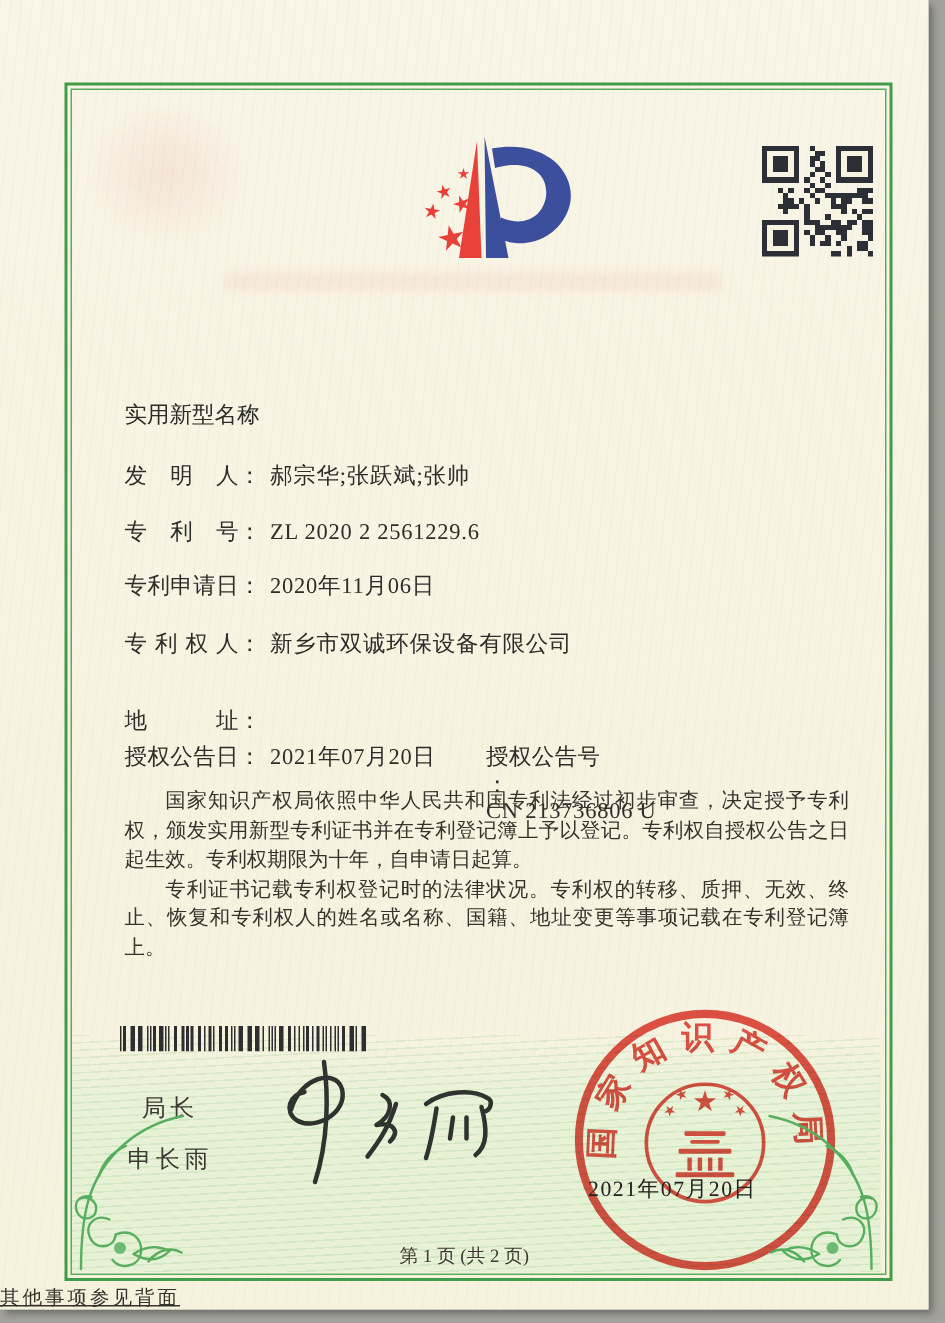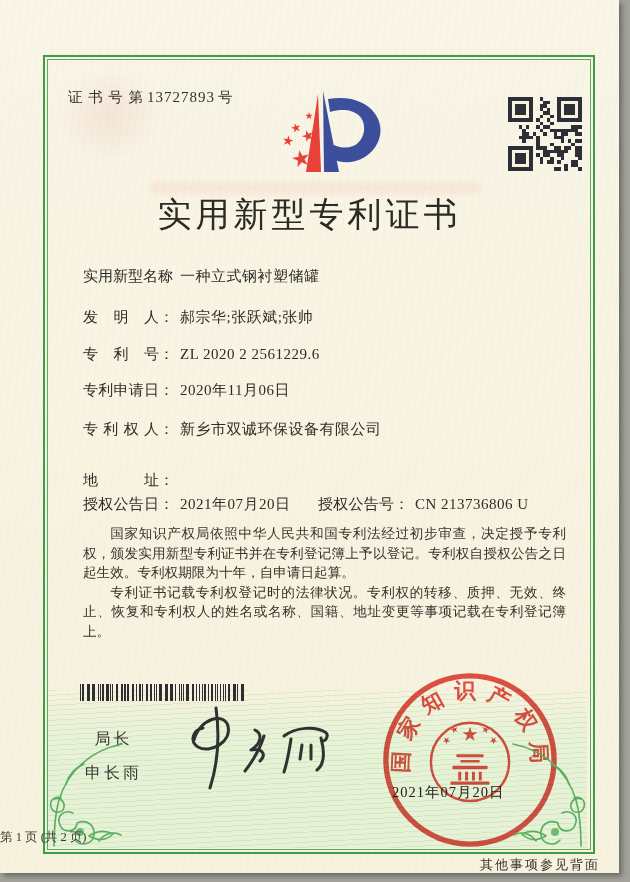--- a/index.html
+++ b/index.html
@@ -45,51 +45,48 @@
     position:absolute;left:0;top:192px;width:619px;text-align:center;
     font-size:34px;letter-spacing:4px;color:#2d2a26;font-weight:500;
   }
   .field-row{position:absolute;left:83px;display:flex;align-items:baseline;
     font-size:15px;color:#2e2c28;white-space:nowrap;}
   .f-label{display:inline-block;width:76px;text-align:justify;text-align-last:justify;}
   .f-colon{display:inline-block;}
   .f-value{margin-left:6px;letter-spacing:.5px;}
   .row1{top:267px}.row2{top:308px}.row3{top:345px}.row4{top:381px}
   .row5{top:420px}.row6{top:471px}.row7{top:495px}
-  .grant-no{left:318px;}
+  .grant-no{left:318px;flex-direction:column;}
   .body-text{
     position:absolute;left:83px;top:524px;width:483px;
     font-size:13.6px;line-height:19.6px;color:#35322c;text-align:justify;
   }
   .body-text p{margin:0;text-indent:2em;}
   .barcode{position:absolute;left:80px;top:684px;width:168px;height:17px;}
   .signer{position:absolute;left:85px;top:729px;font-size:16px;color:#3a3a34;letter-spacing:3px;text-align:center;}
   .signer div{margin-bottom:13px;}
   .signature{position:absolute;left:172px;top:700px;width:175px;height:98px;}
   .seal{position:absolute;left:382px;top:672px;width:176px;height:176px;opacity:.93;mix-blend-mode:multiply;}
   .seal-date{position:absolute;left:392px;top:783px;font-size:14.5px;color:#23211e;letter-spacing:1px;white-space:nowrap;}
-  .page-note{position:absolute;left:0;top:829px;width:619px;text-align:left;font-size:12.5px;color:#3c3933;}
-  .back-note{position:absolute;left:0;top:856px;width:600px;text-align:right;font-size:13px;color:#35322c;letter-spacing:2px;}
+  .page-note{position:absolute;left:0;top:829px;width:619px;text-align:center;font-size:12.5px;color:#3c3933;}
+  .back-note{position:absolute;left:0;top:856px;width:600px;text-align:left;font-size:13px;color:#35322c;letter-spacing:2px;text-decoration:underline;}
   .ornament{position:absolute;width:78px;height:108px;}
   .orn-left{left:46px;top:740px;}
   .orn-right{left:511px;top:740px;transform:scaleX(-1);}
 </style>
 </head>
 <body>
 
 <div class="paper">
 
   <div class="green-zone"></div>
   <div class="frame"></div>
   <div class="bleed1"></div>
   <div class="bleed2"></div>
 
-  <div class="cert-no">
-    <span>证 书 号 第</span><span class="num">13727893</span><span>号</span>
-  </div>
 
   <svg class="logo" viewBox="0 0 172 102">
     <defs>
       <path id="star" d="M0,-1 L0.2245,-0.309 0.9511,-0.309 0.3633,0.118 0.5878,0.809 0,0.382 -0.5878,0.809 -0.3633,0.118 -0.9511,-0.309 -0.2245,-0.309 Z"></path>
     </defs>
     <polygon points="72,8 60,86 75,86" fill="#e8413a"></polygon>
     <polygon points="77,5 78,86 93,86" fill="#3c4f9c"></polygon>
     <path d="M82,13 C122,6 142,34 132,56 C123,76 100,80 87,73 L88,59 C104,66 116,58 118,45 C120,28 104,20 84,26 Z" fill="#3c4f9c"></path>
     <use href="#star" transform="translate(63,30) scale(4)" fill="#e8413a"></use>
     <use href="#star" transform="translate(50,42) scale(5) rotate(-15)" fill="#e8413a"></use>
@@ -204,26 +201,24 @@
       <rect x="1" y="1" width="5" height="5" fill="#f8f3e1"></rect>
       <rect x="2" y="2" width="3" height="3" fill="#2c3036"></rect>
       <rect x="14" y="0" width="7" height="7" fill="#2c3036"></rect>
       <rect x="15" y="1" width="5" height="5" fill="#f8f3e1"></rect>
       <rect x="16" y="2" width="3" height="3" fill="#2c3036"></rect>
       <rect x="0" y="14" width="7" height="7" fill="#2c3036"></rect>
       <rect x="1" y="15" width="5" height="5" fill="#f8f3e1"></rect>
       <rect x="2" y="16" width="3" height="3" fill="#2c3036"></rect>
     </svg>
 
-  <div class="title">实用新型专利证书</div>
 
   <div class="field-row row1">
     <span class="f-label">实用新型名称</span>
       <span class="f-colon">：</span>
-    <span class="f-value">一种立式钢衬塑储罐</span>
   </div>
   <div class="field-row row2">
     <span class="f-label">发明人</span>
       <span class="f-colon">：</span>
     <span class="f-value">郝宗华;张跃斌;张帅</span>
   </div>
   <div class="field-row row3">
     <span class="f-label">专利号</span>
       <span class="f-colon">：</span>
     <span class="f-value">ZL 2020 2 2561229.6</span>

